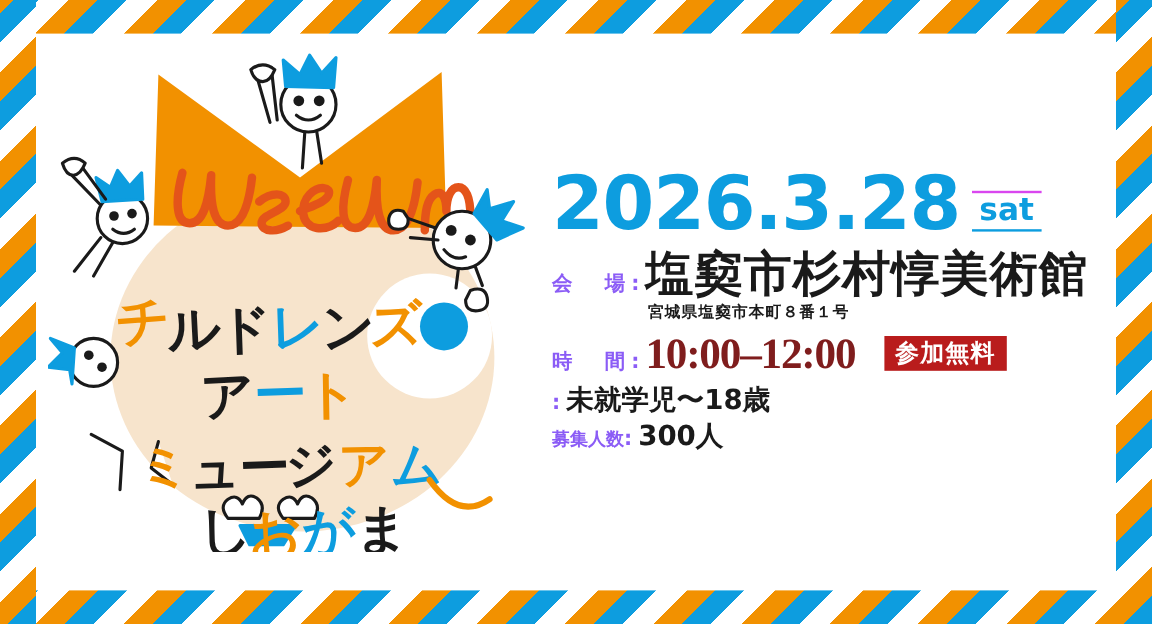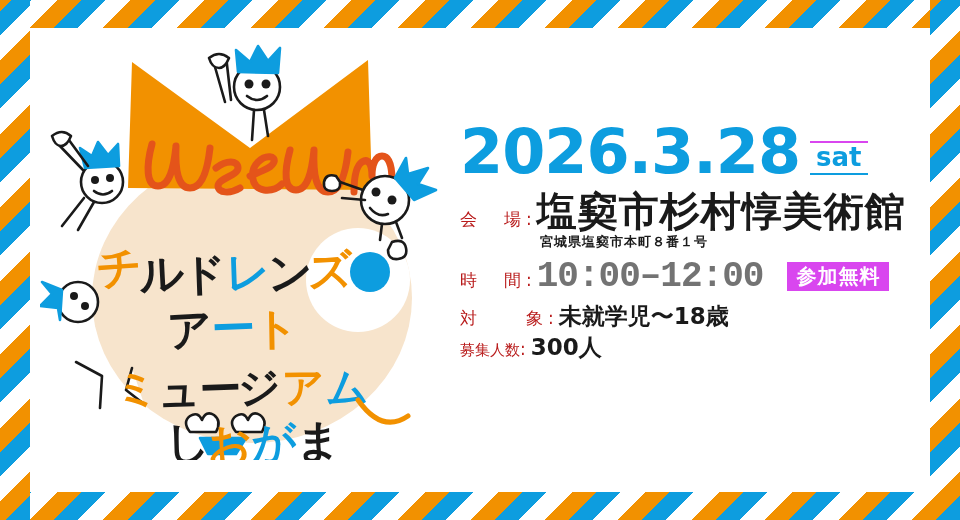--- a/index.html
+++ b/index.html
@@ -32,62 +32,62 @@
   .content{position:absolute;left:30px;top:28px;right:30px;bottom:28px;}
 
   
   .logo-art{
     position:absolute;left:10px;top:12px;width:420px;height:420px;
   }
   .logo-art svg{display:block;width:100%;height:100%;}
 
   
   .info{
-    position:absolute;left:430px;top:95px;right:0;
+    position:absolute;left:430px;top:113px;right:0;
   }
 
   .date-row{display:flex;align-items:flex-end;gap:10px;}
   .date-main{
     font-family:"DejaVu Sans",sans-serif;
     font-size:62px;line-height:0.95;font-weight:bold;
     color:#0d9ddf;letter-spacing:-1px;
   }
   .date-dow{
     font-family:"DejaVu Sans",sans-serif;
     font-size:26px;font-weight:bold;color:#0d9ddf;
     border-top:2px solid #d946ef;border-bottom:2px solid #0d9ddf;
     padding:1px 6px 2px 6px;margin-bottom:7px;line-height:1.05;
   }
 
   .line{display:flex;align-items:baseline;}
   .lbl{
-    color:#b91c1c;font-weight:normal;font-size:17px;
+    color:#8b5cf6;font-weight:bold;font-size:17px;
     letter-spacing:5px;white-space:nowrap;
     font-family:"DejaVu Sans",sans-serif;
   }
 
   .venue-row{margin-top:8px;}
   .venue-name{
     font-size:40px;font-weight:bold;color:#1a1a1a;line-height:1.05;
     letter-spacing:1px;font-family:"DejaVu Sans",sans-serif;
   }
   .venue-addr{
     margin-left:80px;margin-top:1px;
     font-size:13px;color:#1a1a1a;letter-spacing:1px;font-weight:bold;
     font-family:"DejaVu Sans",sans-serif;
   }
 
   .time-row{margin-top:8px;display:flex;align-items:center;gap:24px;}
   .time-val{
-    font-family:Liberation Mono, monospace;
-    font-size:36px;font-weight:bold;color:#737373;line-height:1;
+    font-family:Liberation Serif, serif;
+    font-size:36px;font-weight:bold;color:#7f1d1d;line-height:1;
     letter-spacing:-1px;
   }
   .free-badge{
-    background:#d946ef;color:#ffffff;font-weight:bold;
+    background:#b91c1c;color:#ffffff;font-weight:bold;
     font-size:20px;padding:4px 9px 5px 9px;line-height:1;
     letter-spacing:1px;font-family:"DejaVu Sans",sans-serif;
     display:inline-block;
   }
 
   .target-row{margin-top:9px;}
   .target-val{
     font-size:23px;font-weight:bold;color:#1a1a1a;line-height:1.1;
     font-family:"DejaVu Sans",sans-serif;
   }
@@ -280,21 +280,20 @@
       <div class="time-row">
         <div class="line">
           <span class="lbl">時　間</span>
           <span class="lbl colon">:</span>
           <span class="time-val">10:00–12:00</span>
         </div>
         <span class="free-badge">参加無料</span>
       </div>
 
       <div class="target-row line">
-        <span class="lbl">対　　象</span>
         <span class="lbl colon">:</span>
         <span class="target-val">未就学児〜18歳</span>
       </div>
 
       <div class="cap-row line">
         <span class="lbl lbl-tight">募集人数</span>
         <span class="lbl colon">:</span>
         <span class="cap-val">300人</span>
       </div>
 

